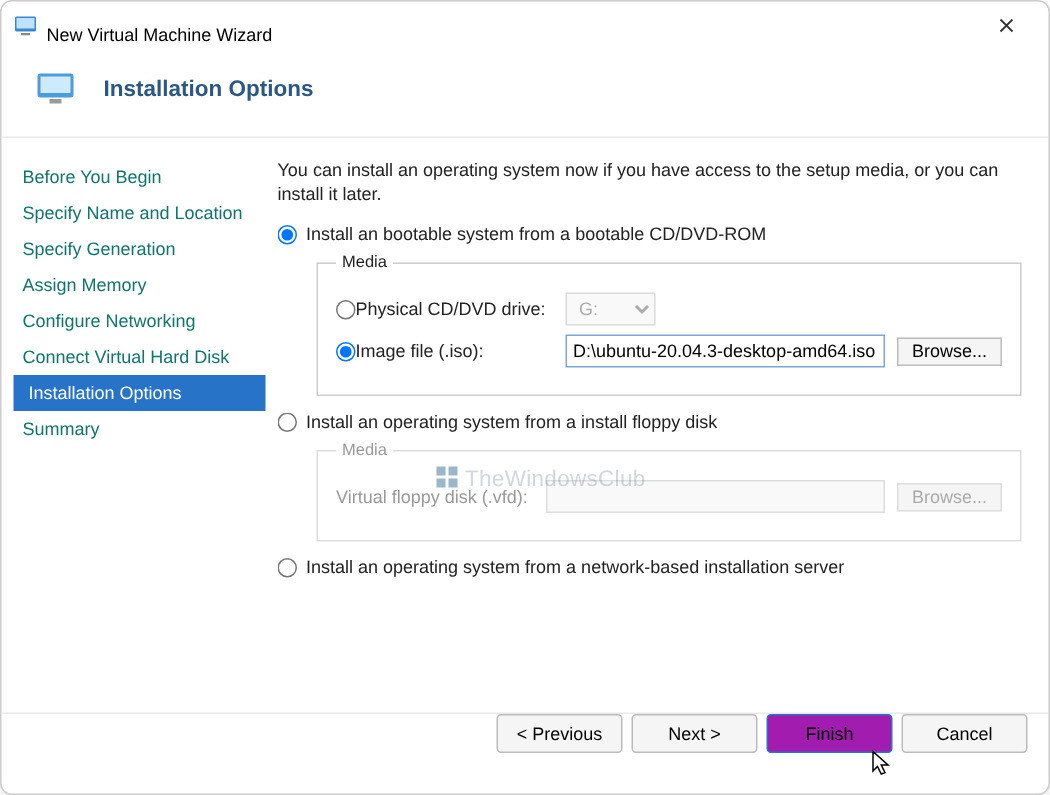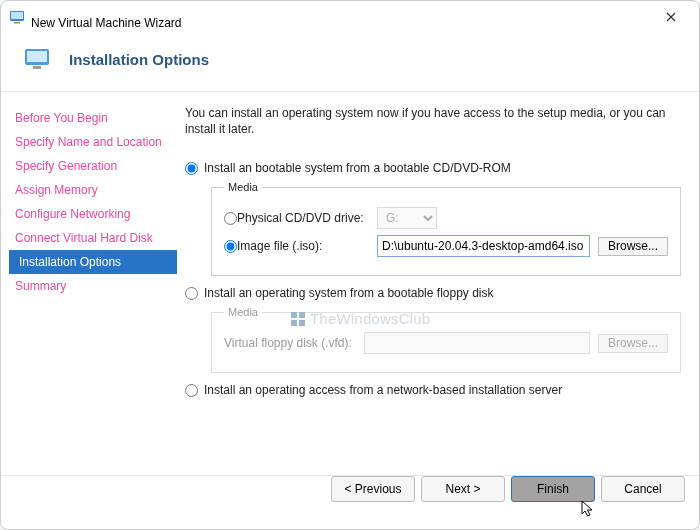--- a/index.html
+++ b/index.html
@@ -7,42 +7,42 @@
     .window { width: 700px; height: 530px; border: 1px solid #ccc; border-radius: 8px; overflow: hidden; display: flex; flex-direction: column; background: #fff; box-shadow: 0 4px 12px rgba(0,0,0,0.1); }
     .titlebar { height: 32px; display: flex; align-items: center; padding: 0 8px; font-size: 12px; }
     .titlebar .title-icon { width: 16px; height: 16px; margin-right: 6px; display: inline-flex; }
     .titlebar .title-text { flex: 1; margin-top: 12px; }
     .titlebar .close { width: 40px; height: 28px; display: flex; align-items: center; justify-content: center; cursor: pointer; }
     .header { display: flex; align-items: center; padding: 12px 22px 18px 22px; border-bottom: 1px solid #e8e8e8; }
     .header .header-icon { width: 28px; height: 28px; margin-right: 18px; display: inline-flex; }
     .header h1 { font-size: 15px; font-weight: 600; color: #2a5885; }
     .body { flex: 1; display: flex; overflow: hidden; }
     .sidebar { width: 176px; padding: 14px 0 14px 14px; font-size: 12px; }
-    .sidebar-item { padding: 5px 8px 5px 0; cursor: pointer; color: #ec4899; }
+    .sidebar-item { padding: 5px 8px 5px 0; cursor: pointer; color: #0f766e; }
     .sidebar-item.selected { background: #2673c8; color: #fff; padding-left: 10px; margin-left: -6px; }
     .content { flex: 1; padding: 14px 18px 10px 8px; font-size: 12px; color: #222; overflow: hidden; }
-    .intro { margin-bottom: 24px; line-height: 1.3; }
+    .intro { margin-bottom: 12px; line-height: 1.3; }
     .option-row { display: flex; align-items: center; margin: 6px 0; }
     .option-row input[type=radio] { margin-right: 6px; }
     fieldset.media { border: 1px solid #ccc; margin: 4px 0 10px 26px; padding: 8px 12px 12px 12px; }
     fieldset.media.disabled { color: #999; border-color: #ddd; }
     fieldset legend { font-size: 11px; padding: 0 4px; }
     .media-row { display: flex; align-items: center; margin: 6px 0; }
     .media-label { width: 140px; }
     select.drive { width: 60px; height: 22px; border: 1px solid #ccc; background: #fff; font-size: 12px; padding: 0 4px; }
     select.drive:disabled { color: #888; background: #f7f7f7; }
     input.path { flex: 1; height: 22px; border: 1px solid #7aa7d8; padding: 0 4px; font-size: 12px; background: #fff; }
     input.path:disabled { color: #aaa; border-color: #ddd; background: #f9f9f9; }
     button.browse { width: 70px; height: 19px; margin-left: 8px; border: 1px solid #bbb; background: #f5f5f5; font-size: 12px; cursor: pointer; }
     button.browse:disabled { color: #aaa; border-color: #ddd; }
     .watermark { position: absolute; left: 290px; top: 310px; font-size: 15px; color: rgba(120,140,160,0.35); font-weight: 500; pointer-events: none; letter-spacing: 0.2px; }
     .watermark .wm-icon { display: inline-block; vertical-align: middle; margin-right: 4px; }
     .footer { height: 54px; border-top: 1px solid #e8e8e8; display: flex; justify-content: flex-end; padding: 0 14px; gap: 6px; position: relative; }
     .footer button { width: 84px; height: 26px; border: 1px solid #bbb; background: #f5f5f5; font-size: 12px; cursor: pointer; border-radius: 3px; }
-    .footer button.primary { border-color: #2673c8; background: #a3a3a3; }
+    .footer button.primary { border-color: #2673c8; background: #a21caf; }
     .cursor { position: absolute; right: 104px; bottom: 8px; pointer-events: none; }
     .window-wrap { position: relative; }
   </style>
 </head>
 <body>
 
 <div class="window-wrap">
 <div class="window">
 
   <div class="titlebar">
@@ -105,35 +105,35 @@
         <div class="media-row">
           <input type="radio" name="media" checked="" style="">
           <span class="media-label">Image file (.iso):</span>
           <input class="path" type="text" value="D:\ubuntu-20.04.3-desktop-amd64.iso" style="">
           <button class="browse">Browse...</button>
         </div>
       </fieldset>
 
       <div class="option-row">
         <input type="radio" name="installopt" style="">
-        <label>Install an operating system from a bootable floppy disk</label>
+        <label>Install an operating system from a install floppy disk</label>
       </div>
 
       <fieldset class="media disabled">
         <legend>Media</legend>
         <div class="media-row">
           <span class="media-label">Virtual floppy disk (.vfd):</span>
           <input class="path" type="text" disabled="" style="">
           <button class="browse" disabled="">Browse...</button>
         </div>
       </fieldset>
 
       <div class="option-row">
         <input type="radio" name="installopt" style="">
-        <label>Install an operating access from a network-based installation server</label>
+        <label>Install an operating system from a network-based installation server</label>
       </div>
     </div>
   </div>
 
   <div class="footer">
     <button>&lt; Previous</button>
     <button>Next &gt;</button>
     <button class="primary">Finish</button>
     <button>Cancel</button>
     <span class="cursor">

